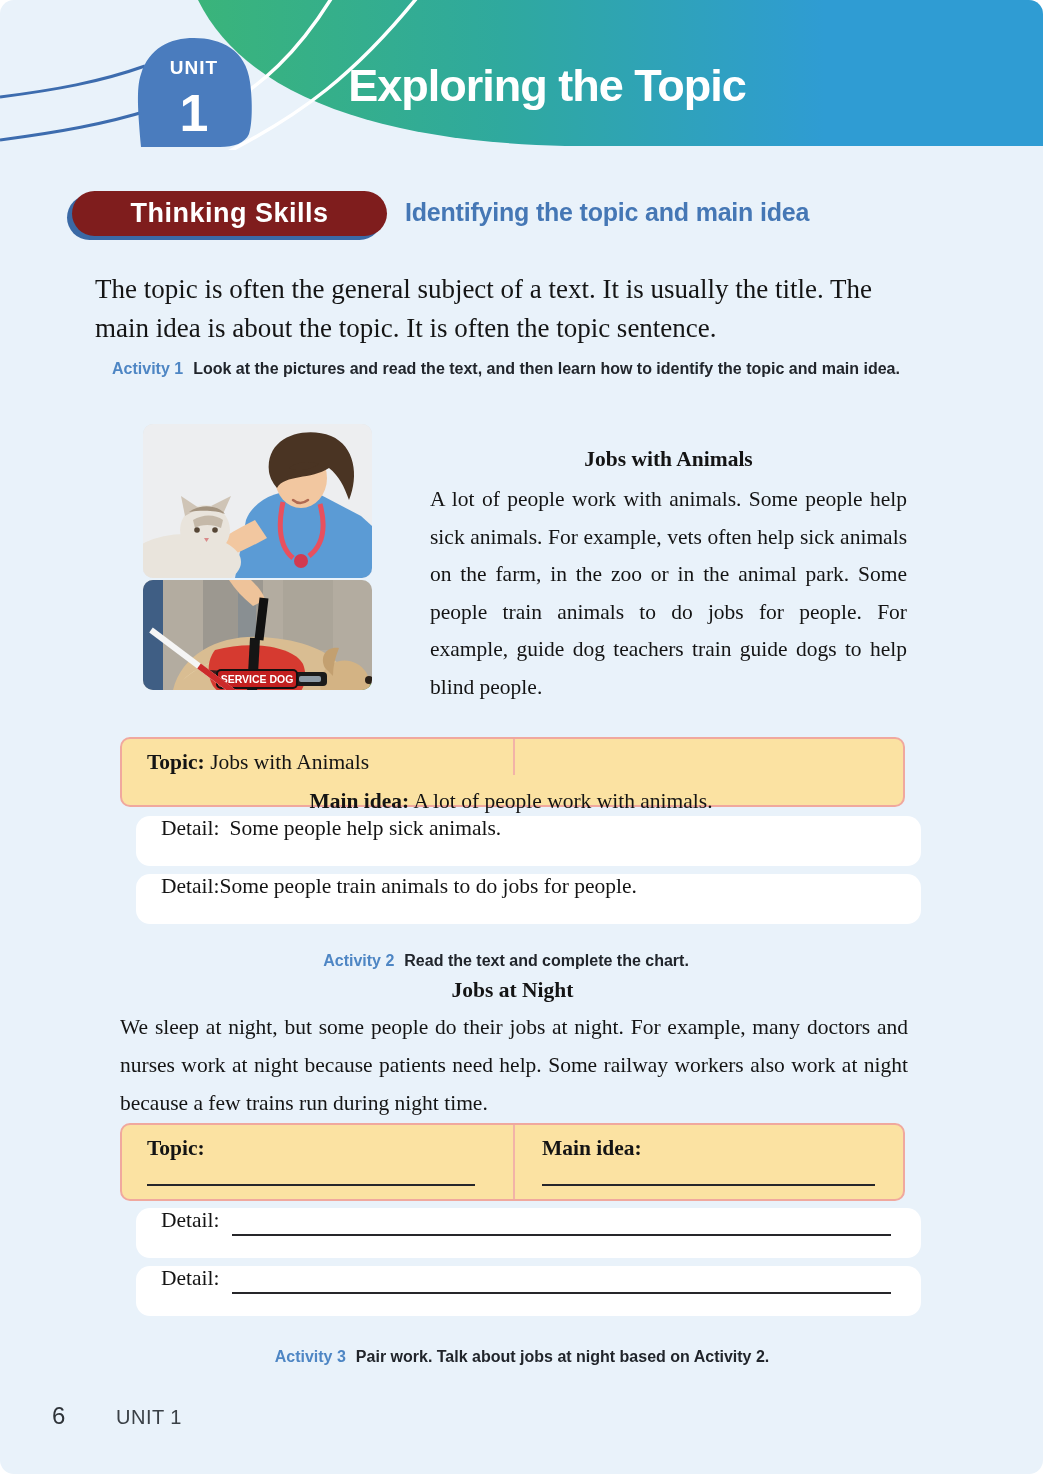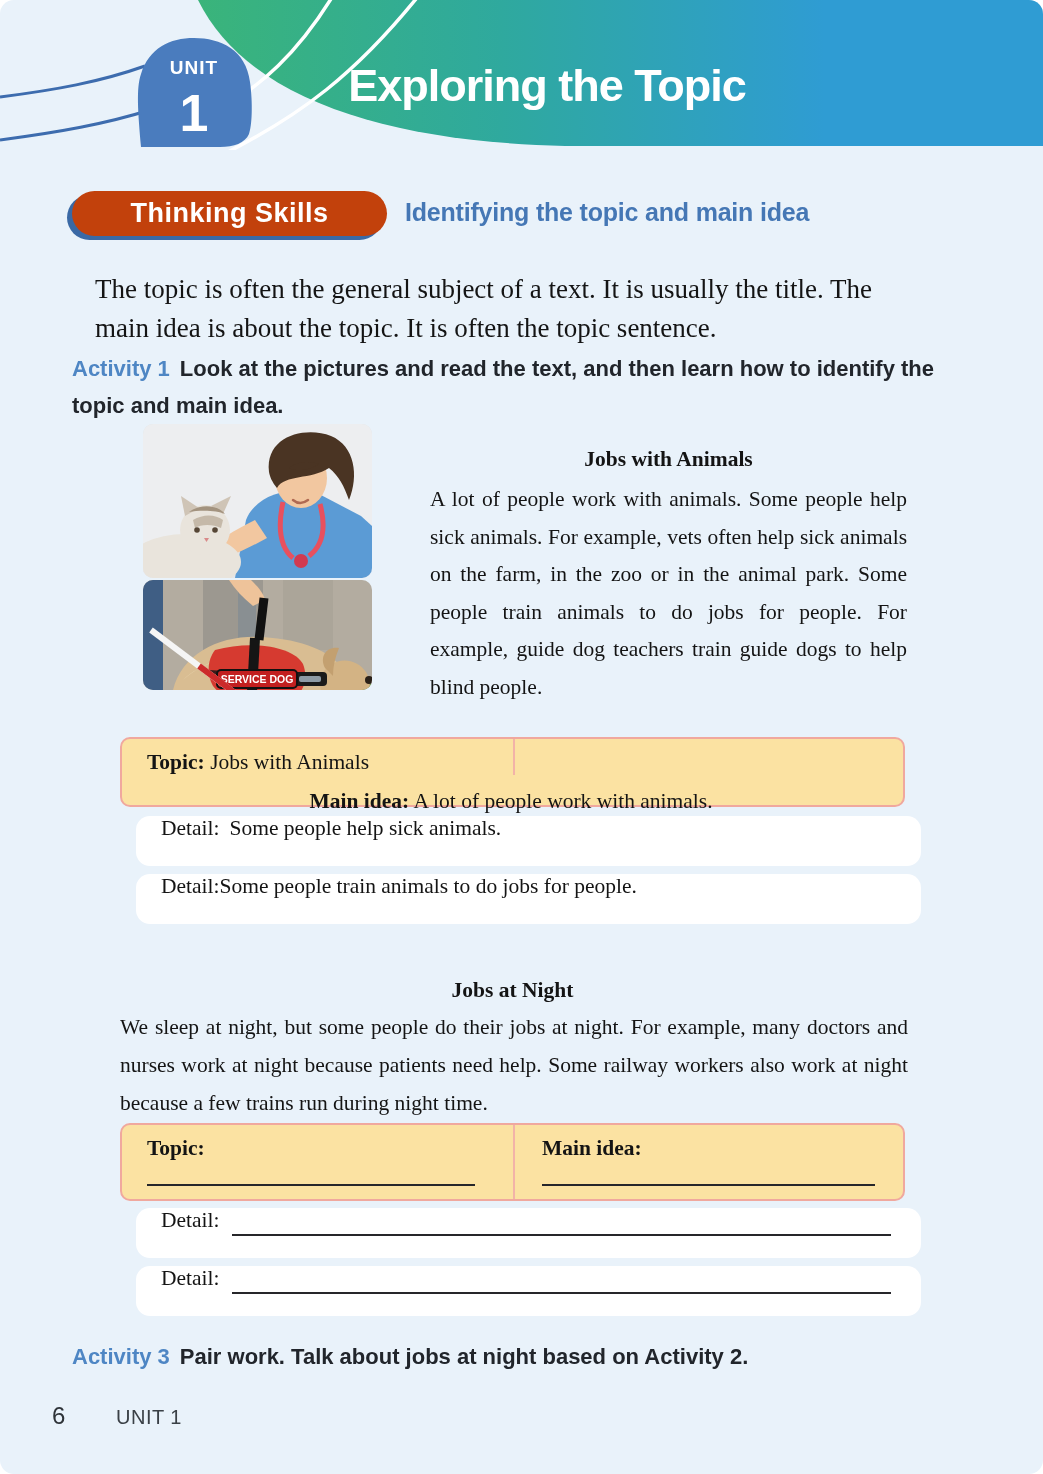--- a/index.html
+++ b/index.html
@@ -12,29 +12,29 @@
   
   .header-svg{position:absolute;left:0;top:0;width:1043px;height:150px;}
   .page-title{
     left:312px;top:60px;width:470px;text-align:center;
     color:#ffffff;font-size:45px;font-weight:bold;letter-spacing:-1px;
   }
   .badge-text{font-family:"Liberation Sans",sans-serif;fill:#fff;font-weight:bold;}
   
   .ts-pill{
     left:72px;top:191px;width:315px;height:45px;border-radius:23px;
-    background:#c2410c;box-shadow:-5px 4px 0 #3a69a5;
+    background:#7f1d1d;box-shadow:-5px 4px 0 #3a69a5;
     display:flex;align-items:center;justify-content:center;
     color:#fff;font-size:27px;font-weight:bold;letter-spacing:.5px;
   }
   .ts-subtitle{left:405px;top:198px;font-size:25px;font-weight:bold;color:#4577b5;letter-spacing:-.2px;}
   
   .serif{font-family:"Liberation Serif",serif;color:#141414;}
   .intro{left:95px;top:270px;width:818px;font-size:27px;line-height:39px;}
-  .activity{font-size:22px;font-weight:bold;color:#21252b;line-height:37px;}
+  .activity{font-size:16px;font-weight:bold;color:#21252b;line-height:37px;text-align:center;}
   .activity .alabel{color:#4e86c4;margin-right:10px;}
   .act1{left:72px;top:350px;width:868px;}
   .act2{left:72px;top:942px;width:868px;}
   .act3{left:72px;top:1338px;width:900px;}
   
   .photo{border-radius:10px;overflow:hidden;background:#dfe3e6;}
   .photo1{left:143px;top:424px;width:229px;height:154px;}
   .photo2{left:143px;top:580px;width:229px;height:110px;}
   
   .passage-title{font-size:21.5px;font-weight:bold;text-align:center;}
@@ -201,20 +201,23 @@
   </div>
   <div class="abs wbox wbox1 serif">
     <span class="blabel">Detail:</span>
     <span style="margin-left:10px;">Some people help sick animals.</span>
   </div>
   <div class="abs wbox wbox2 serif">
     <span class="blabel">Detail:</span>
     <span style="">Some people train animals to do jobs for people.</span>
   </div>
 
+  <div class="abs activity act2">
+    <span class="alabel">Activity 2</span><span>Read the text and complete the chart.</span>
+  </div>
   <div class="abs serif passage-title p2-title">Jobs at Night</div>
   <div class="abs serif p2-body">We sleep at night, but some people do their jobs at night. For example, many doctors and nurses work at night because patients need help. Some railway workers also work at night because a few trains run during night time.</div>
 
   <div class="abs ybox ybox2">
     <div class="ycell left serif">
       <span class="blabel">Topic:</span>
       <div class="fill-rule"></div>
     </div>
     <div class="ycell right serif">
       <span class="blabel">Main idea:</span>

